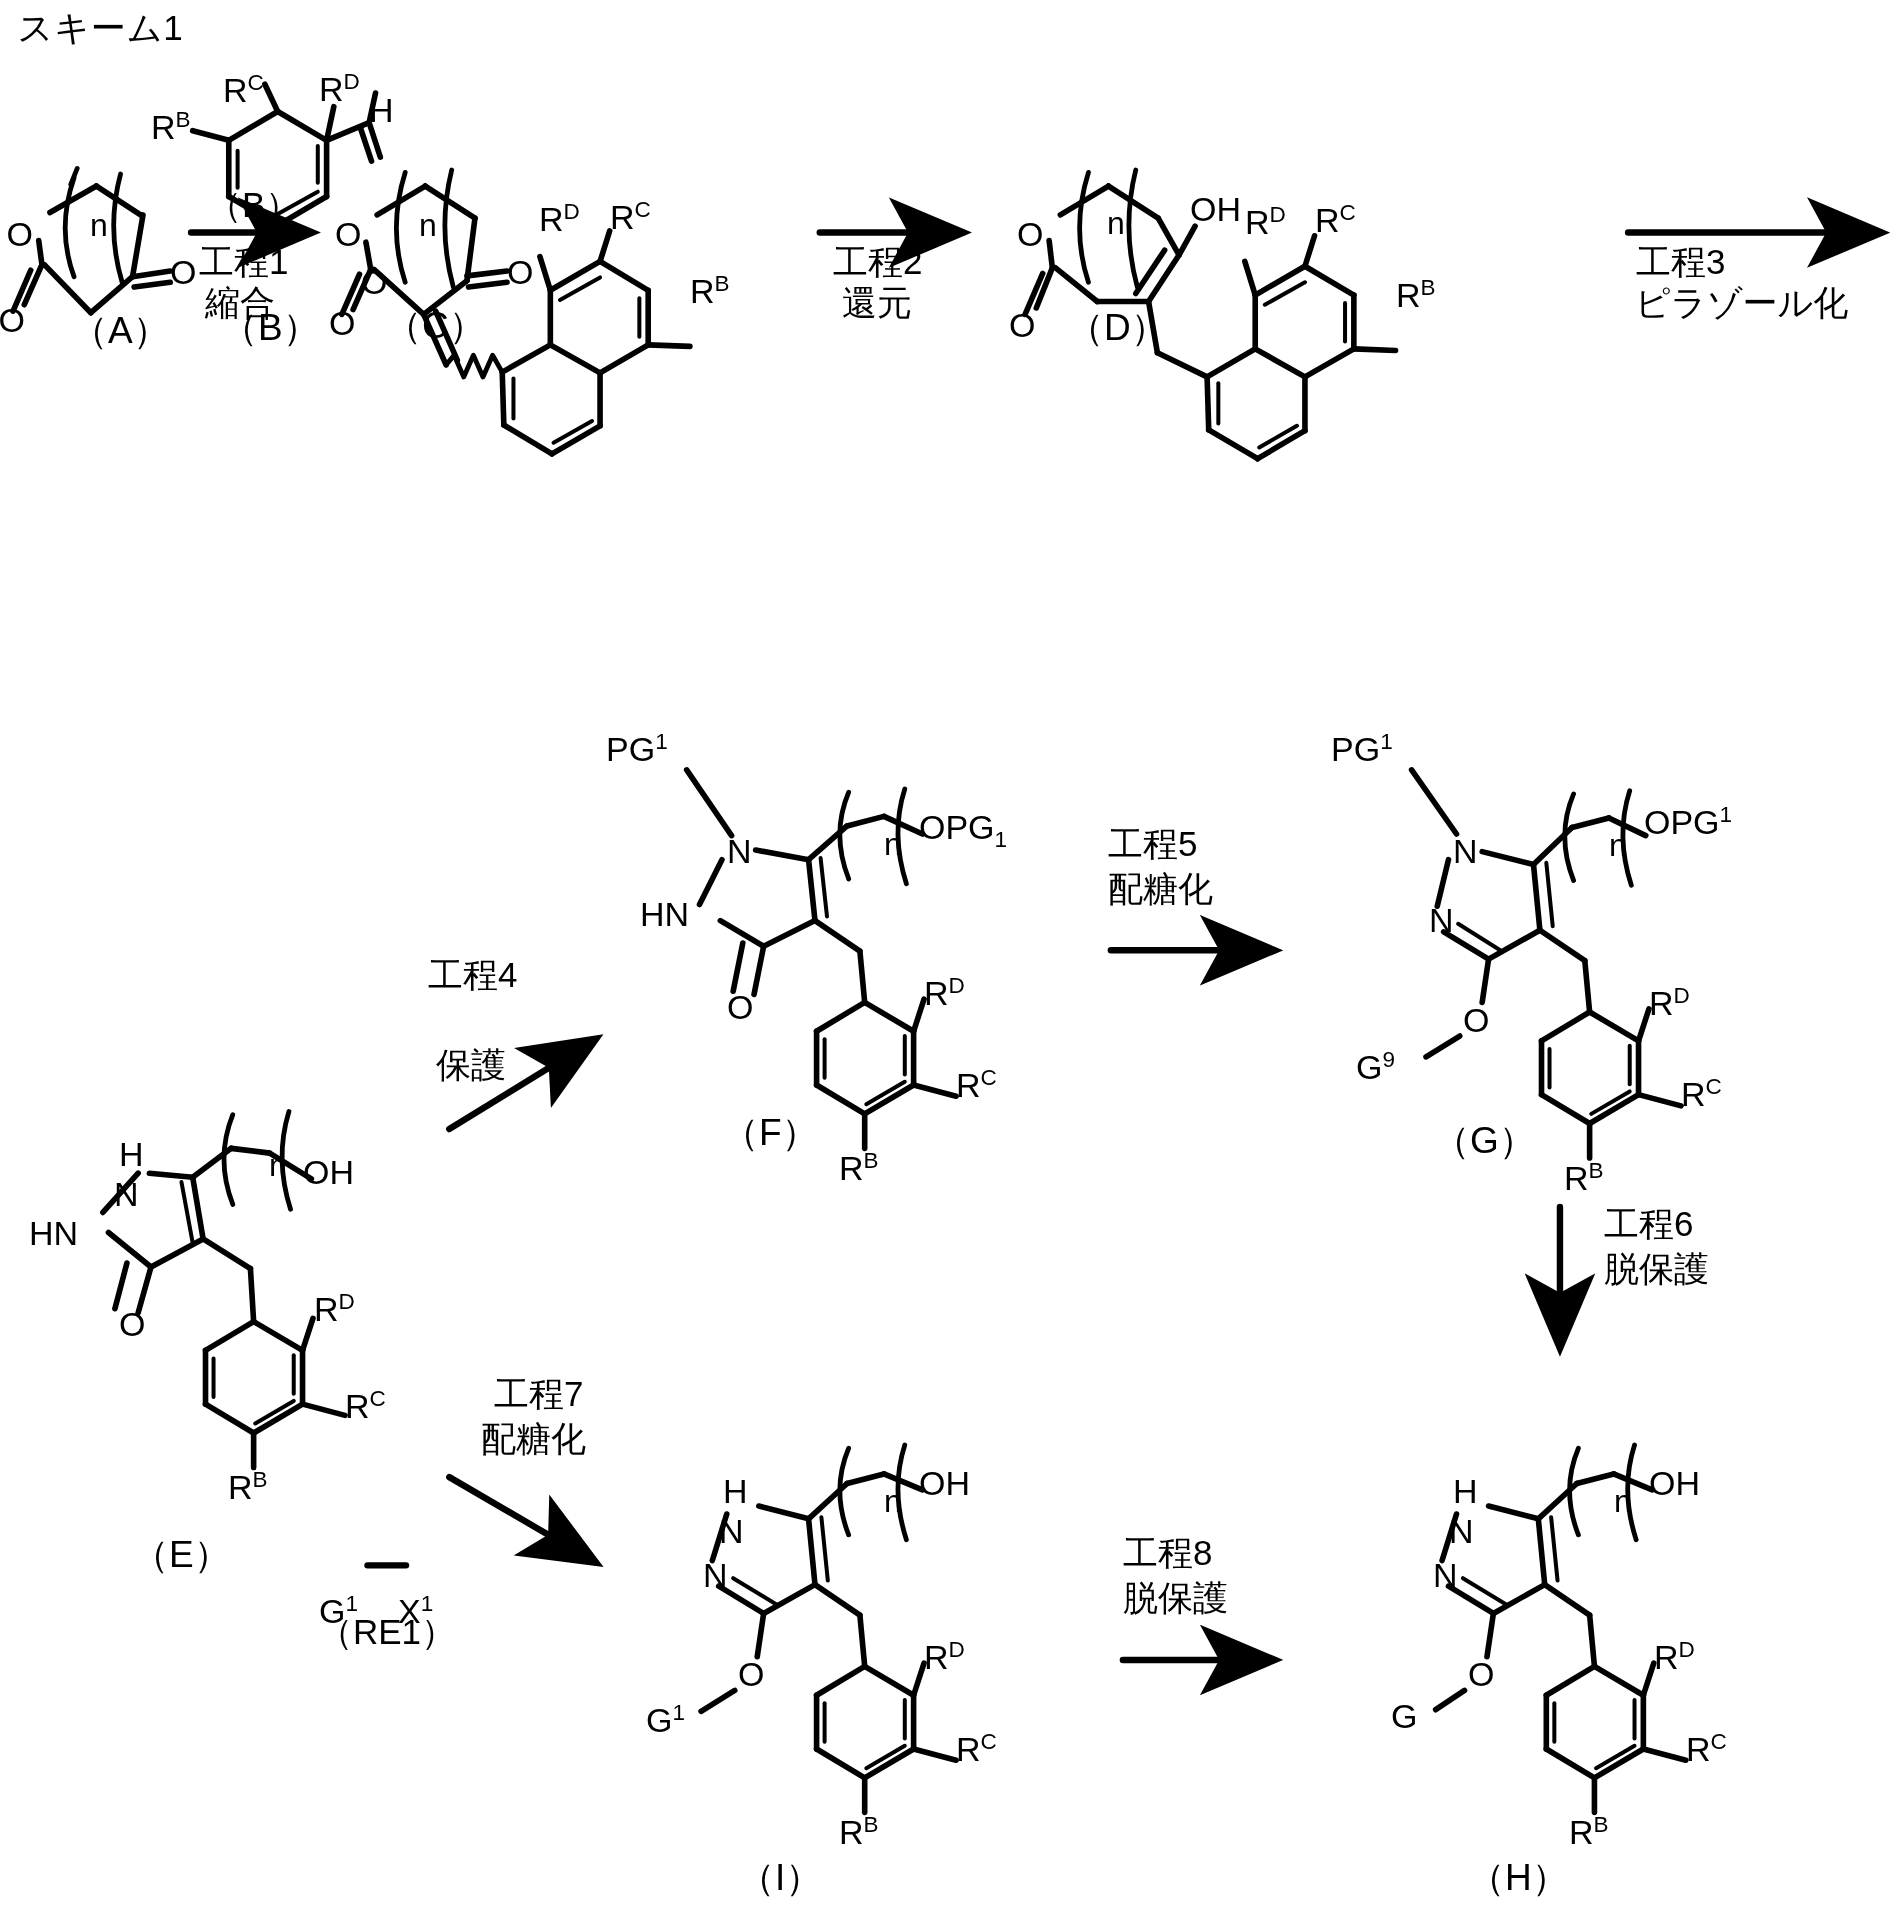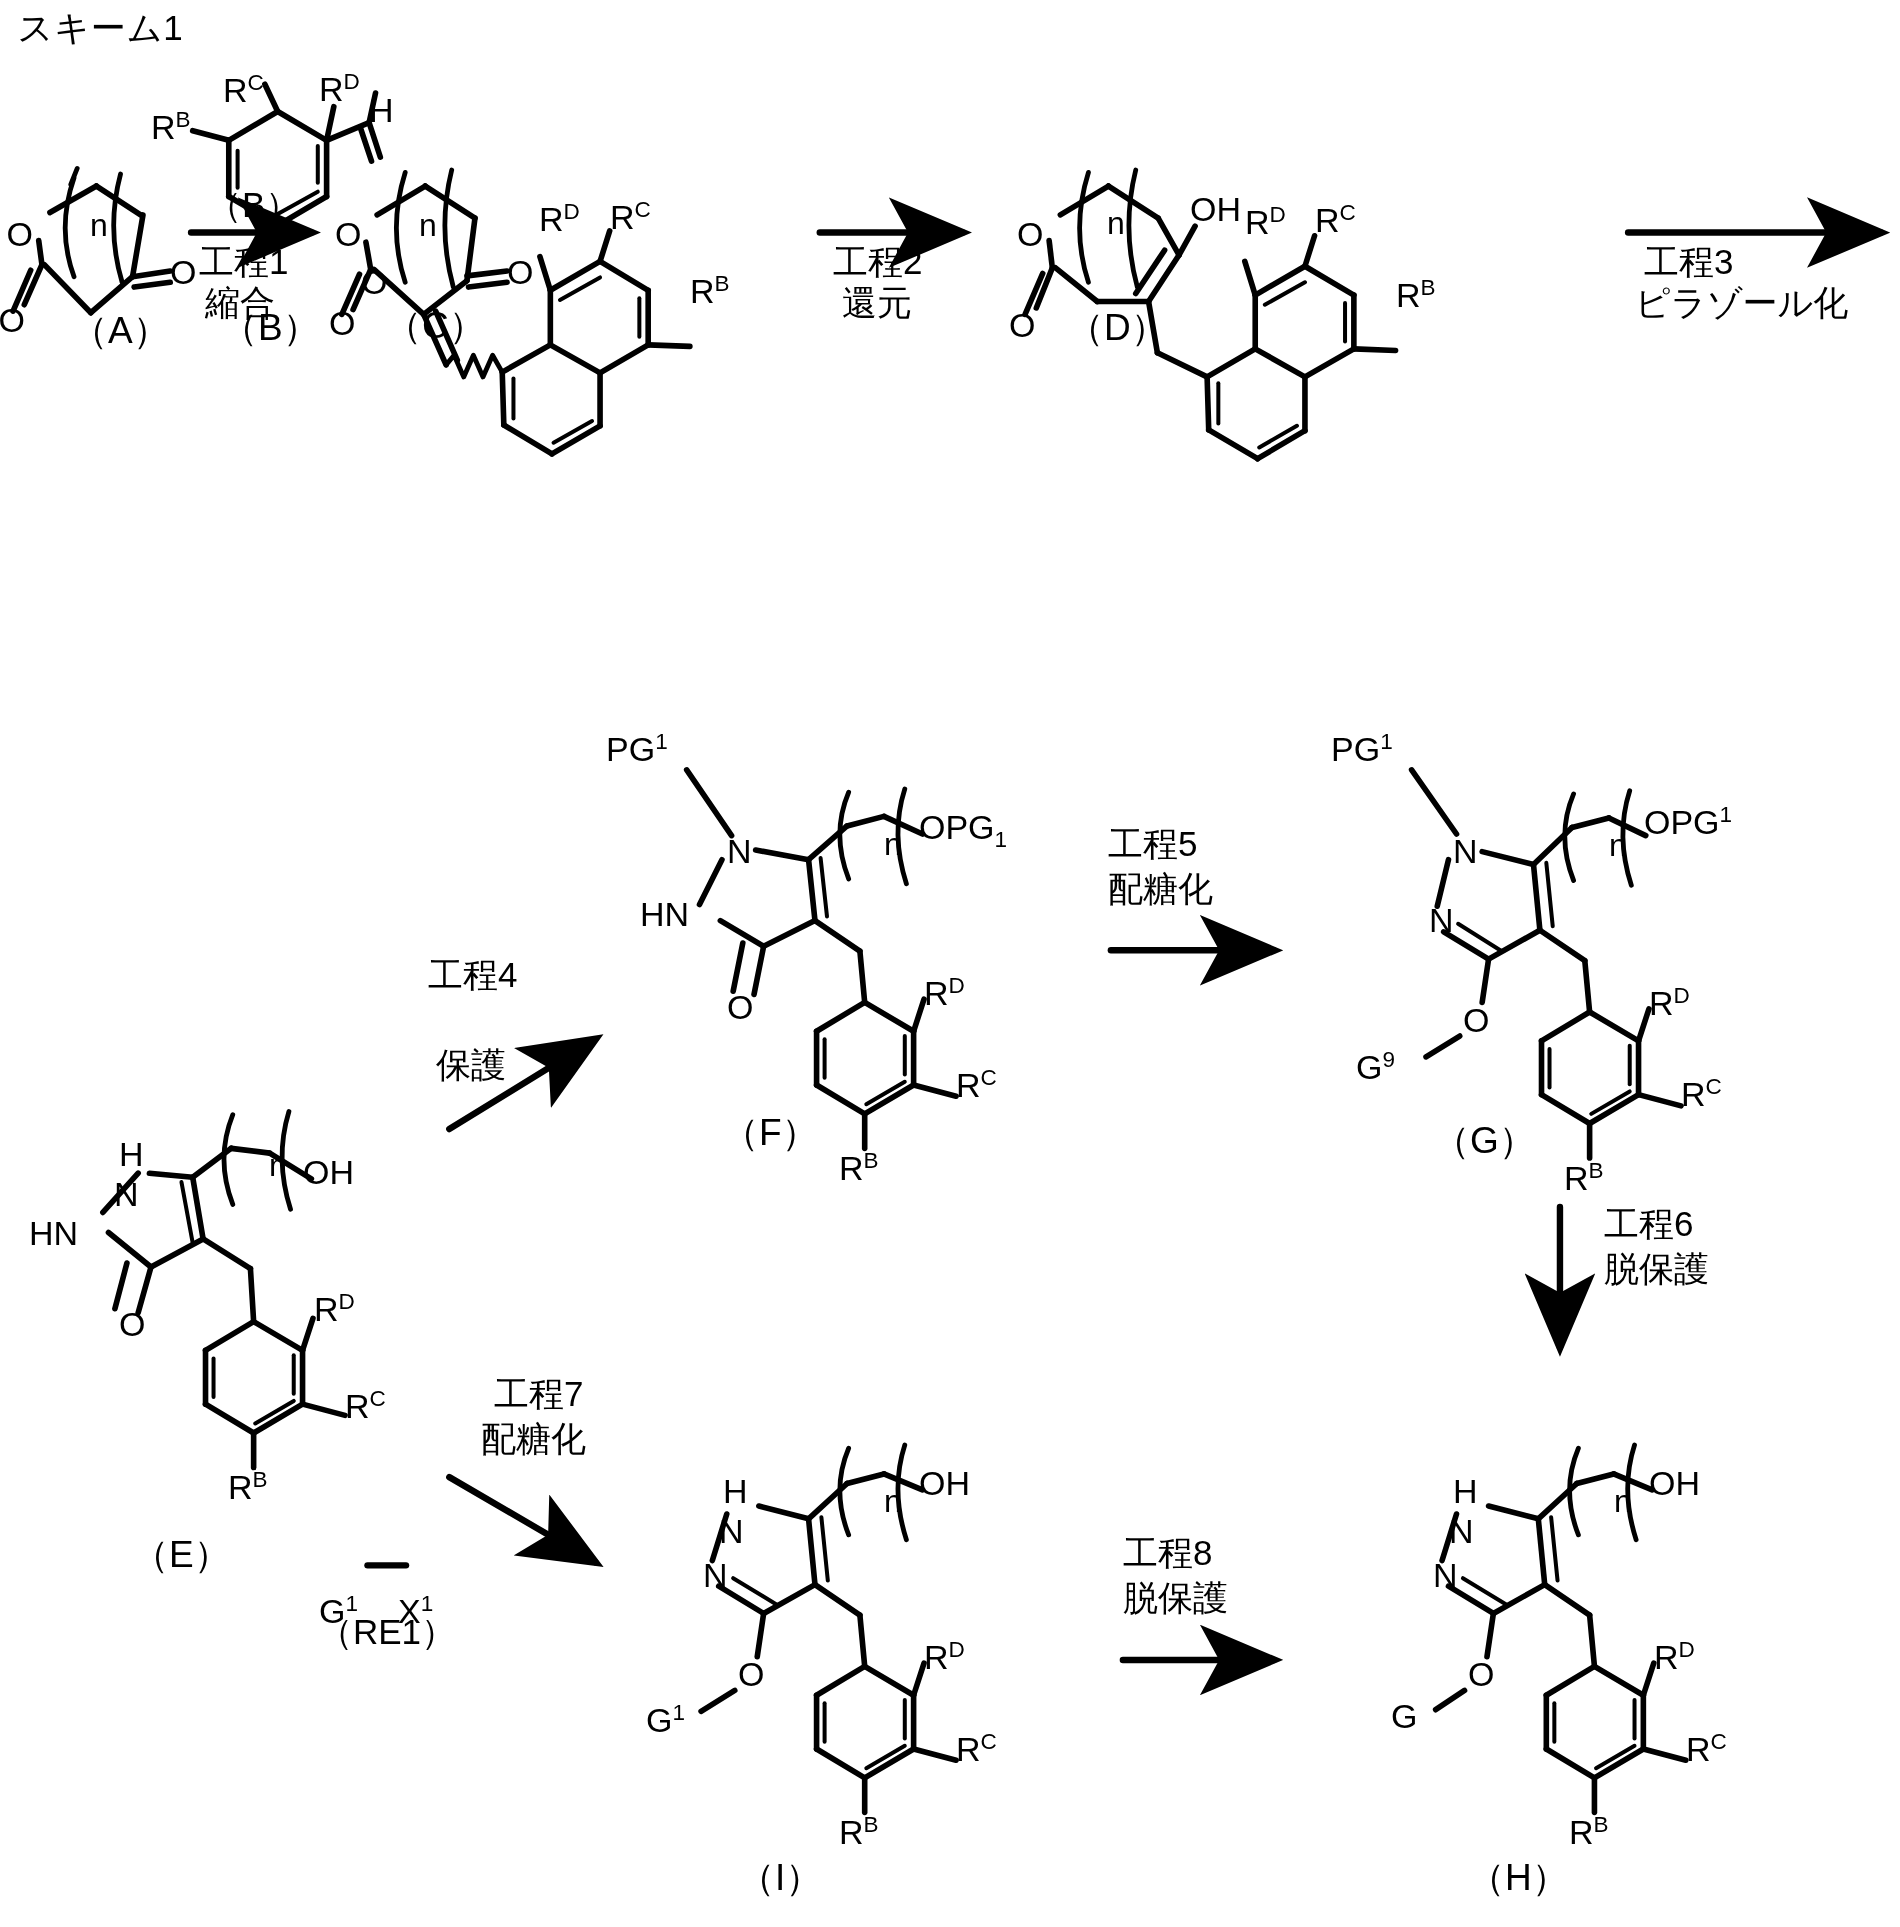--- a/index.html
+++ b/index.html
@@ -412,21 +412,21 @@
 
 <div class="lbl" style="left:1017px;top:217px;">O</div>
 <div class="lbl" style="left:1009px;top:308px;">O</div>
 <div class="lbl" style="left:1190px;top:192px;">OH</div>
 <div class="lbl" style="left:1107px;top:207px;font-size:32px;">n</div>
 <div class="lbl" style="left:1245px;top:204px;"><span>R</span><sup style="font-size:22.5px;">D</sup></div>
 <div class="lbl" style="left:1315px;top:202px;"><span>R</span><sup style="font-size:22.5px;">C</sup></div>
 <div class="lbl" style="left:1396px;top:277px;"><span>R</span><sup style="font-size:22.5px;">B</sup></div>
 <div class="cmpd" style="left:1067px;top:303px;">（D）</div>
 
-<div class="jp" style="left:1636px;top:241px;margin-left:8px;">工程3</div>
+<div class="jp" style="left:1636px;top:241px;">工程3</div>
 <div class="jp" style="left:1635px;top:282px;">ピラゾール化</div>
 
 <div class="lbl" style="left:119px;top:1137px;">H</div>
 <div class="lbl" style="left:114px;top:1177px;">N</div>
 <div class="lbl" style="left:29px;top:1216px;">HN</div>
 <div class="lbl" style="left:119px;top:1307px;">O</div>
 <div class="lbl" style="left:269px;top:1149px;font-size:32px;">n</div>
 <div class="lbl" style="left:303px;top:1155px;">OH</div>
 <div class="lbl" style="left:314px;top:1291px;"><span>R</span><sup style="font-size:22.5px;">D</sup></div>
 <div class="lbl" style="left:345px;top:1388px;"><span>R</span><sup style="font-size:22.5px;">C</sup></div>

